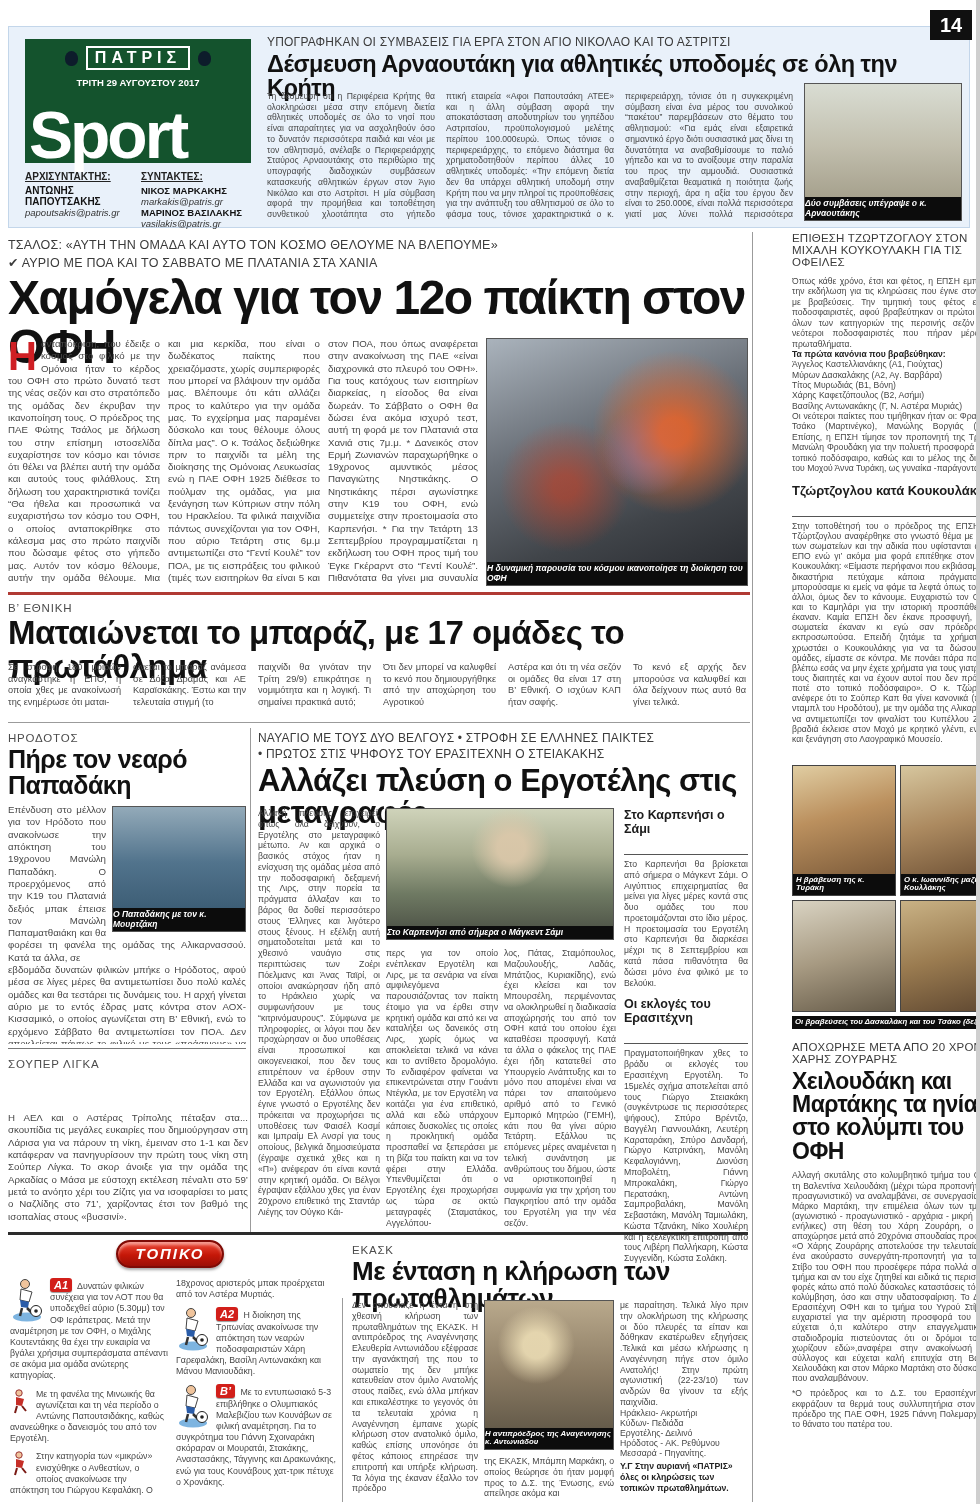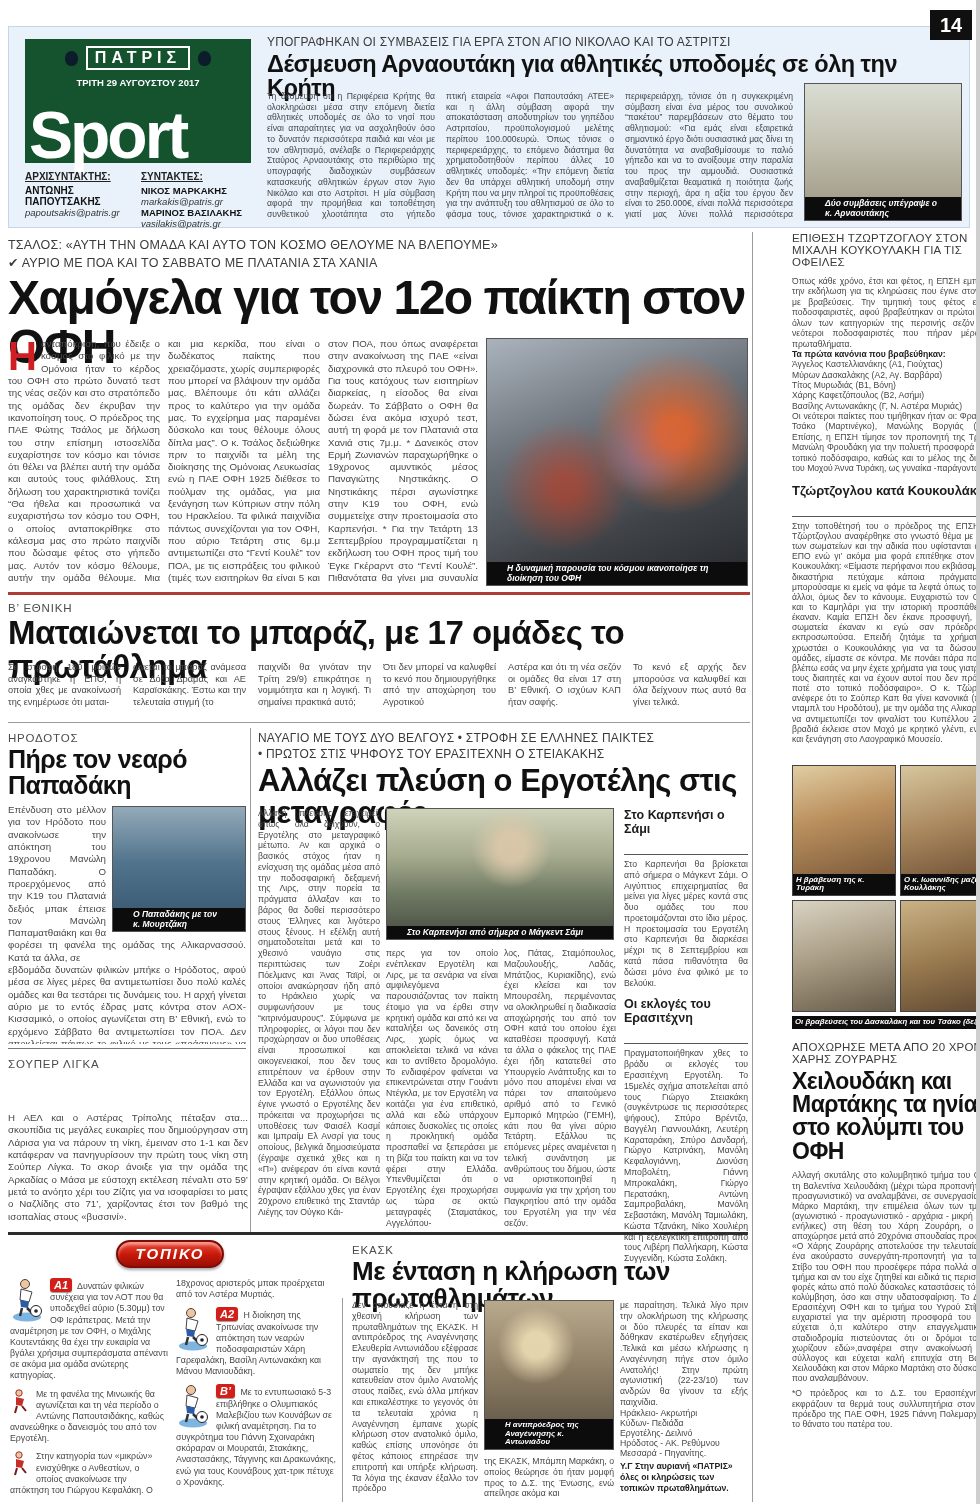--- a/index.html
+++ b/index.html
@@ -6,21 +6,21 @@
   html,body{background:#9a9a9a}
   .page{position:relative;width:980px;height:1504px;background:#fff;overflow:hidden;
         font-family:"Liberation Sans",sans-serif;color:#222;border-right:4px solid #cfcfcf}
   .abs{position:absolute}
   .jus{text-align:justify}
   .body{color:#474747;line-height:1.27}
   .kicker{color:#3b3b3b;font-size:12px;letter-spacing:.2px}
   .label{color:#4c4c4c;font-size:11.5px;letter-spacing:.8px}
   .hl{color:#111;font-weight:bold;letter-spacing:-.5px;line-height:1.02}
   .capbar{position:absolute;left:0;right:0;bottom:0;background:#0c0c0c;color:#fff;
-          font-size:8.5px;font-weight:bold;font-style:italic;padding:2px 20px;line-height:1.1}
+          font-size:8.5px;font-weight:bold;font-style:italic;padding:2px 0;line-height:1.1}
   .ph{position:absolute;overflow:hidden;border:1px solid #555}
   .ph-meeting{background:linear-gradient(180deg,#d9ddd3 0%,#c2bfae 45%,#9a947f 100%)}
   .ph-fans{background:radial-gradient(circle at 72% 38%,rgba(235,100,40,.85) 0 6%,rgba(235,100,40,0) 34%),
            radial-gradient(circle at 30% 60%,rgba(210,60,30,.55) 0 5%,rgba(210,60,30,0) 28%),
            radial-gradient(circle at 62% 45%,rgba(90,120,200,.8) 0 7%,rgba(90,120,200,0) 22%),
            linear-gradient(160deg,#aab3bc 0%,#6a7078 38%,#404449 70%,#26282d 100%)}
   .ph-hand{background:linear-gradient(180deg,#93aab9 0%,#51738c 45%,#33536a 100%)}
   .ph-sami{background:radial-gradient(circle at 55% 30%,rgba(220,200,170,.9) 0 9%,rgba(220,200,170,0) 26%),
            linear-gradient(180deg,#cfd3ba 0%,#a8ad90 35%,#6f7a63 65%,#474b41 100%)}
   .ph-aw1{background:linear-gradient(165deg,#e0cda2 0%,#bb905e 45%,#7d5c3b 100%)}

